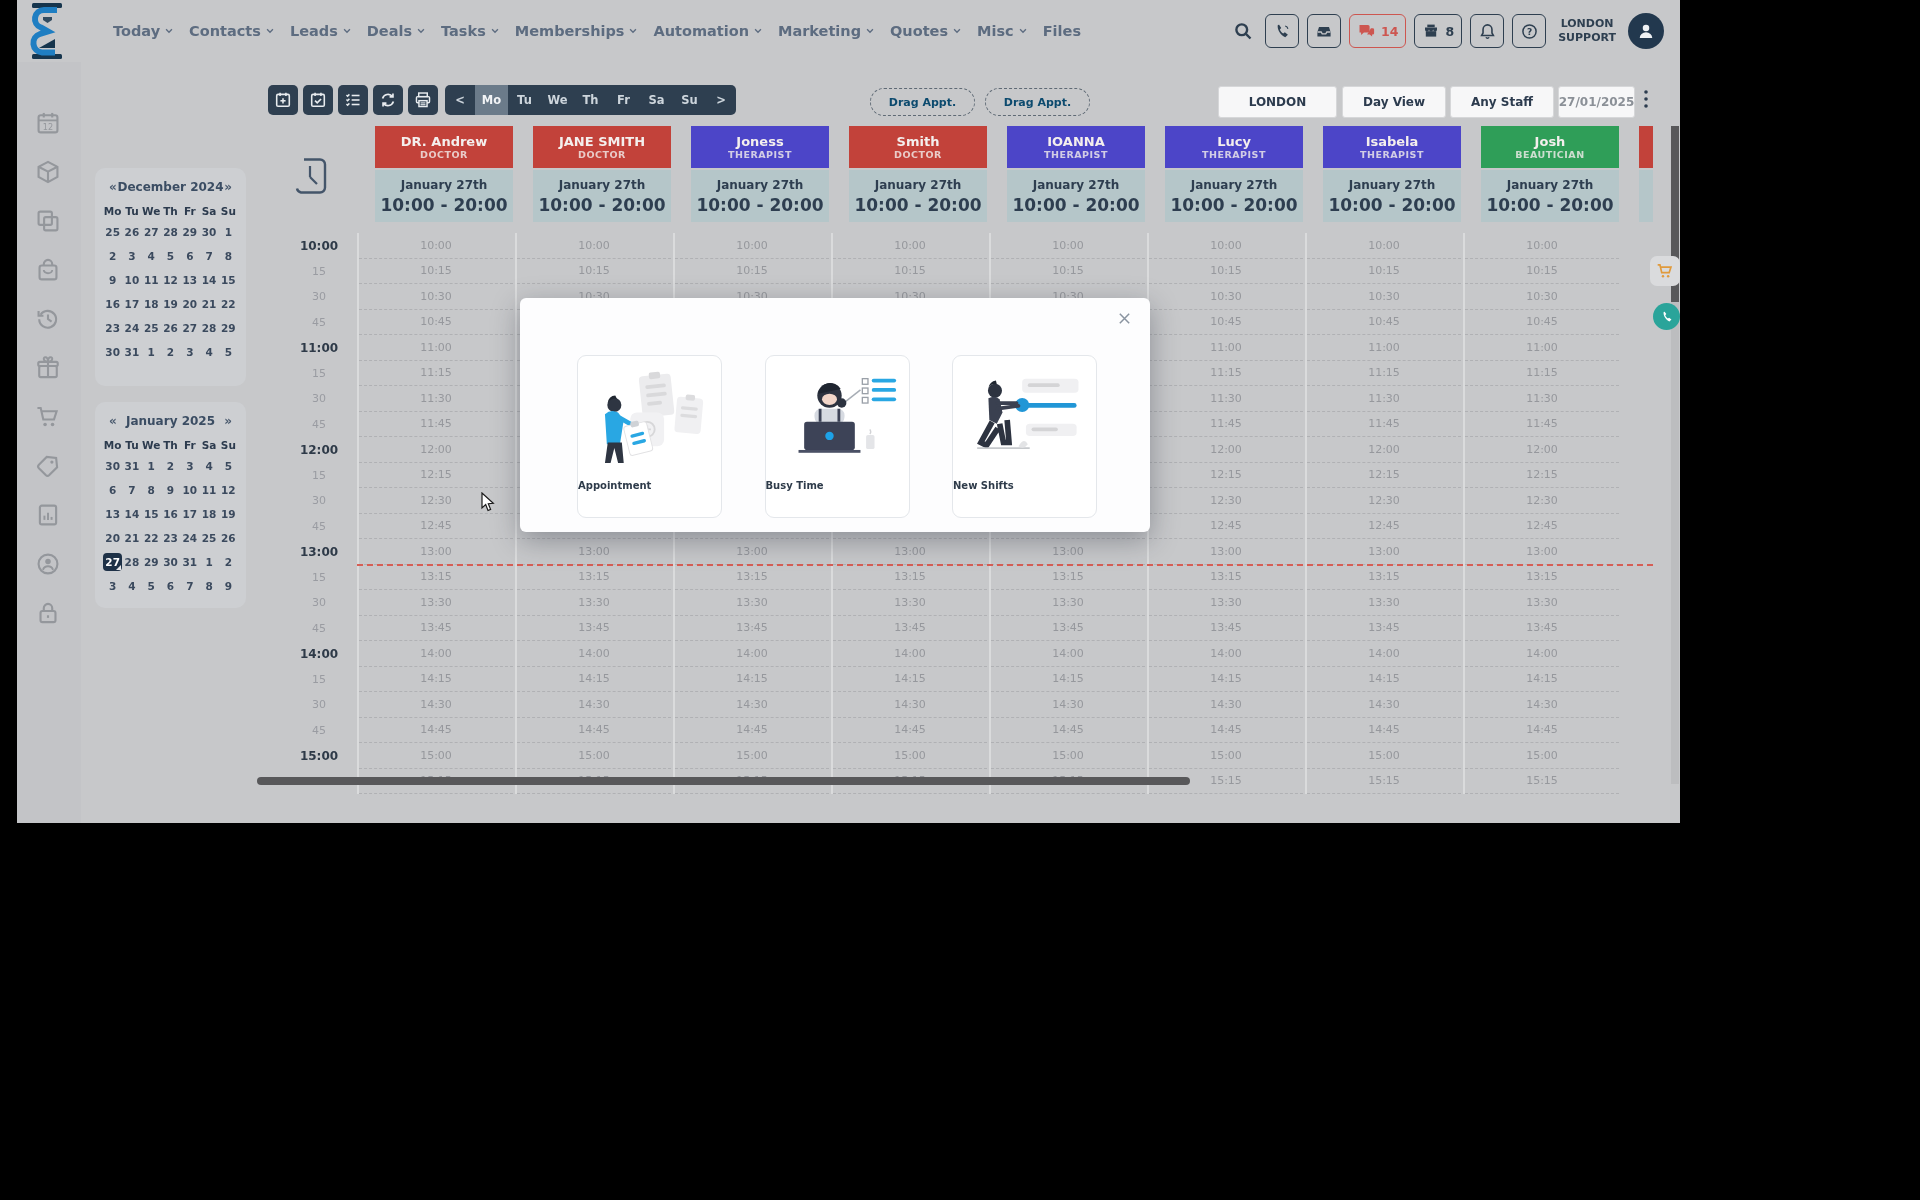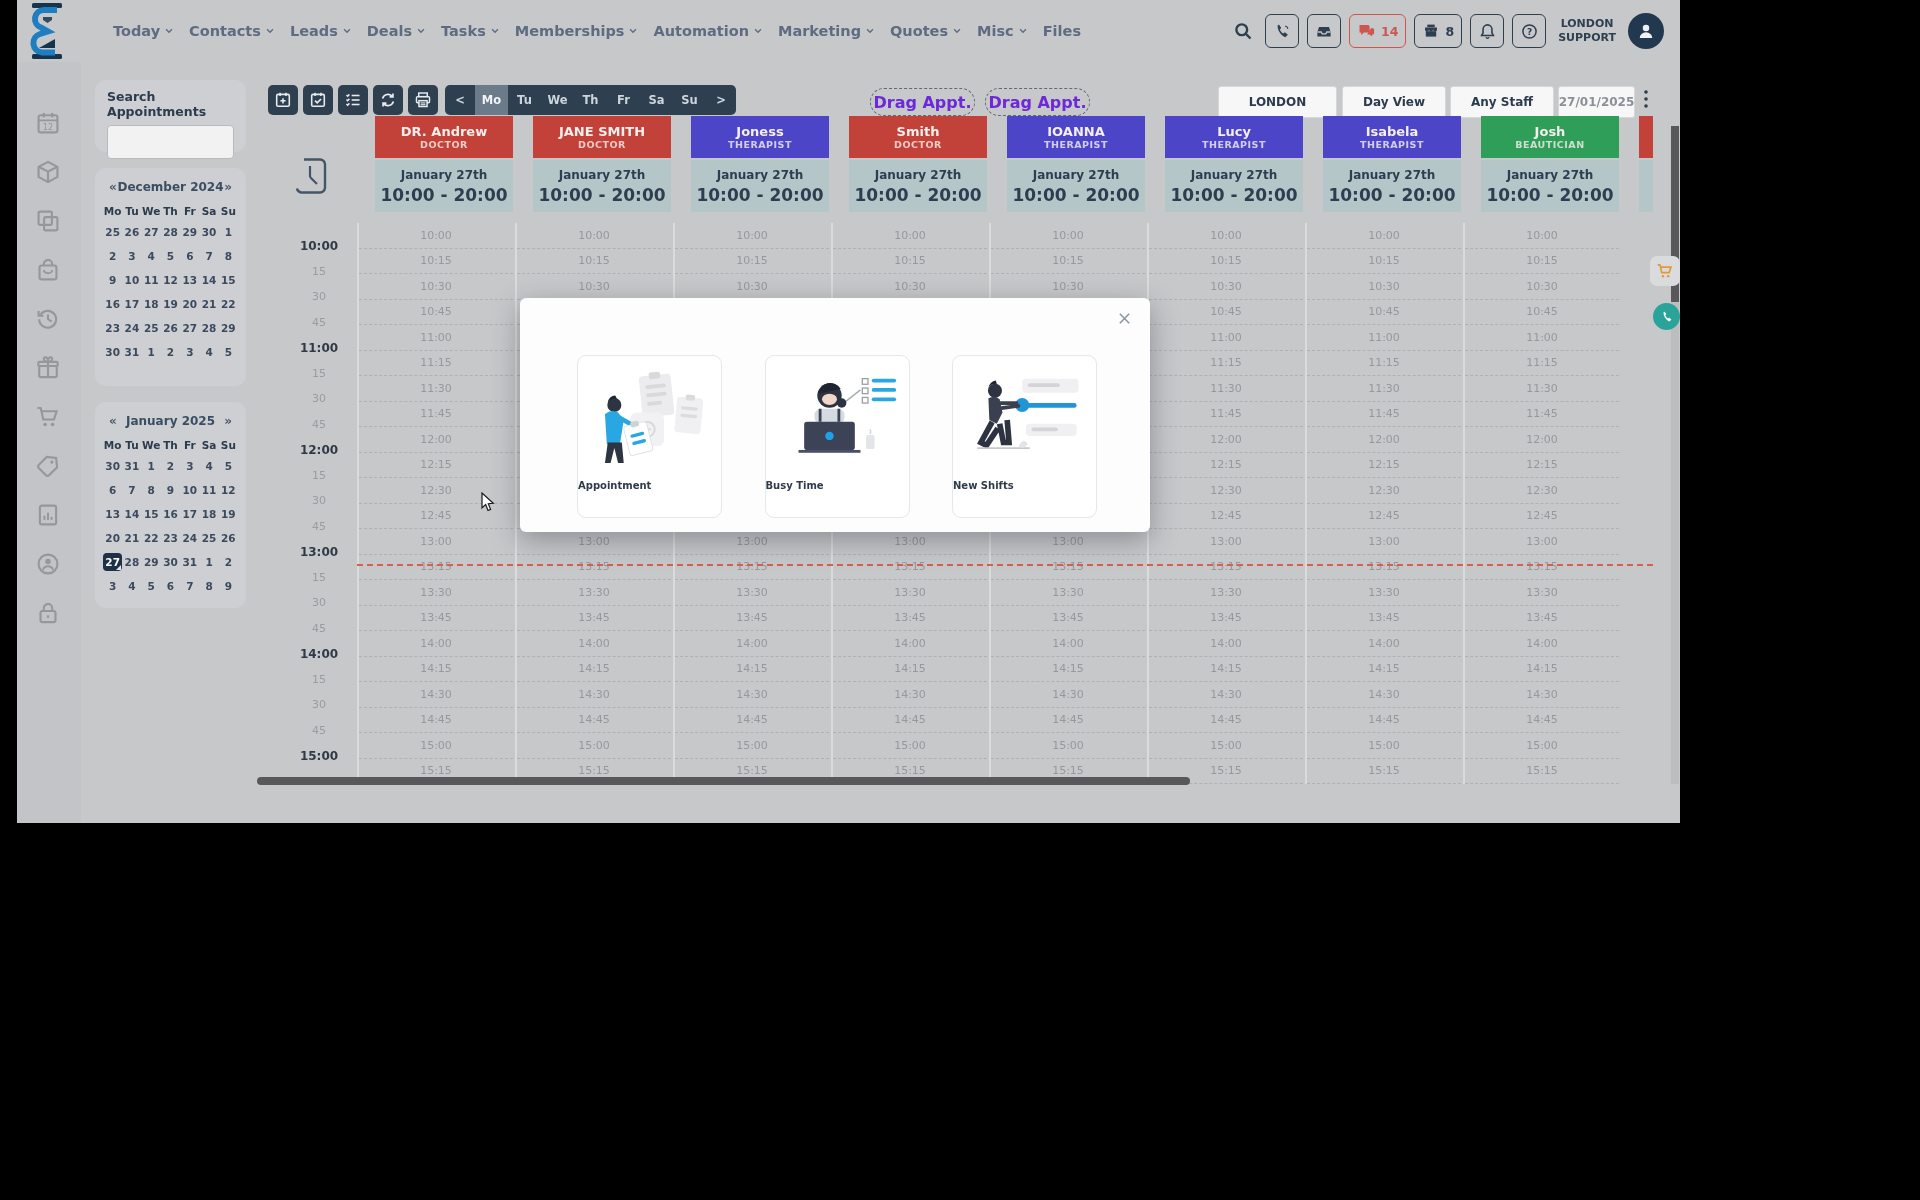--- a/index.html
+++ b/index.html
@@ -39,28 +39,28 @@
   .mc-day { font-size:10.5px; font-weight:600; color:#3b4a5e; height:18px; line-height:18px; cursor:pointer; position:relative; }
   .mc-day.sel { background:#1e3147; color:#fff; border-radius:4px; }
   .mc-day.sel .fold { position:absolute; right:1px; bottom:1px; width:0; height:0; border-left:5px solid transparent; border-bottom:5px solid #e8e9eb; }
 
   
   .act-btn { position:absolute; top:85px; width:30px; height:30px; background:#2e3f50; border-radius:5px; color:#e8ecef; display:flex; align-items:center; justify-content:center; }
   #daybar { position:absolute; left:428px; top:85px; height:30px; background:#2e3f50; border-radius:5px; display:flex; align-items:stretch; overflow:hidden; }
   .day-seg { width:33px; display:flex; align-items:center; justify-content:center; font-size:11.5px; font-weight:700; color:#cdd5dc; cursor:pointer; }
   .day-seg.nav { width:30px; }
   .day-seg.active { background:#6b7b8a; color:#f2f4f6; }
-  .drag-btn { position:absolute; top:88px; width:105px; height:28px; border:1.6px dashed #5f6a75; border-radius:14px; display:flex; align-items:center; justify-content:center; font-size:16px; font-weight:600; color:#6d28d9; }
+  .drag-btn { position:absolute; top:88px; width:105px; height:28px; border:1.6px dashed #5f6a75; border-radius:14px; display:flex; align-items:center; justify-content:center; font-size:11px; font-weight:600; color:#0c4a6e; }
   .sel-box { position:absolute; top:86px; height:32px; background:#f7f7f8; border:1px solid #d6d7d9; border-radius:3px; display:flex; align-items:center; justify-content:center; font-size:12px; font-weight:700; color:#2c3b4e; }
   #date-box { color:#8b9097; font-weight:600; }
   #kebab { position:absolute; left:1622px; top:88px; color:#2c3b4e; }
 
   
   #clock-corner { position:absolute; left:277px; top:157px; color:#44556a; }
-  .col { position:absolute; top:116px; width:156px;padding-left:18px; }
+  .col { position:absolute; top:126px; width:156px;padding-left:18px; }
   .col-head { height:42px; display:flex; flex-direction:column; align-items:center; justify-content:center; color:#f4efed; overflow:hidden; }
   .col-head .nm { font-size:13px; font-weight:600; white-space:nowrap; }
   .col-head .rl { font-size:9.5px; font-weight:600; letter-spacing:.5px; opacity:.8; white-space:nowrap; }
   .col-date { margin-top:2px; height:52px; background:#b5c6c9; display:flex; flex-direction:column; align-items:center; justify-content:center; color:#2e3e50; overflow:hidden; }
   .col-date .d1 { font-size:12px; font-weight:700; white-space:nowrap; }
   .col-date .d2 { font-size:17px; font-weight:600; margin-top:3px; white-space:nowrap; }
   .col-body { position:absolute; top:107px; left:0; width:100%; border-left:2px solid rgba(255,255,255,.35); }
   .slot { height:25.5px; border-bottom:1px dashed #b0b1b4; display:flex; align-items:center; justify-content:center; font-size:11px; color:#96989d; overflow:hidden; }
   #gutter { position:absolute; left:266px; top:233px; width:72px; }
   .g-slot { height:25.5px; display:flex; align-items:center; justify-content:center; }
@@ -361,24 +361,20 @@
         <span class="icon">
           <svg width="26" height="26" viewBox="0 0 16 16">
             <rect x="3.4" y="6.8" width="9.2" height="6.8" rx="1.2" fill="none" stroke="currentColor" stroke-width="1.3"></rect>
             <path d="M5.4 6.8 V5 a2.6 2.6 0 0 1 5.2 0 v1.8" fill="none" stroke="currentColor" stroke-width="1.3"></path>
             <line x1="8" y1="9.4" x2="8" y2="11" stroke="currentColor" stroke-width="1.3"></line>
           </svg>
         </span>
       </div>
     </div>
 
-  <div class="card" id="search-card">
-    <div class="lbl">Search Appointments</div>
-    <div id="search-input" title="Search Appointments"></div>
-  </div>
   <div class="card mini-cal" id="cal-dec">
       <div class="mc-head">
         <span class="mc-arrow">«</span>
         <span class="mc-title">December 2024</span>
         <span class="mc-arrow">»</span>
       </div>
       <div class="mc-grid">
         <span class="mc-wd">Mo</span>
         <span class="mc-wd">Tu</span>
         <span class="mc-wd">We</span>

